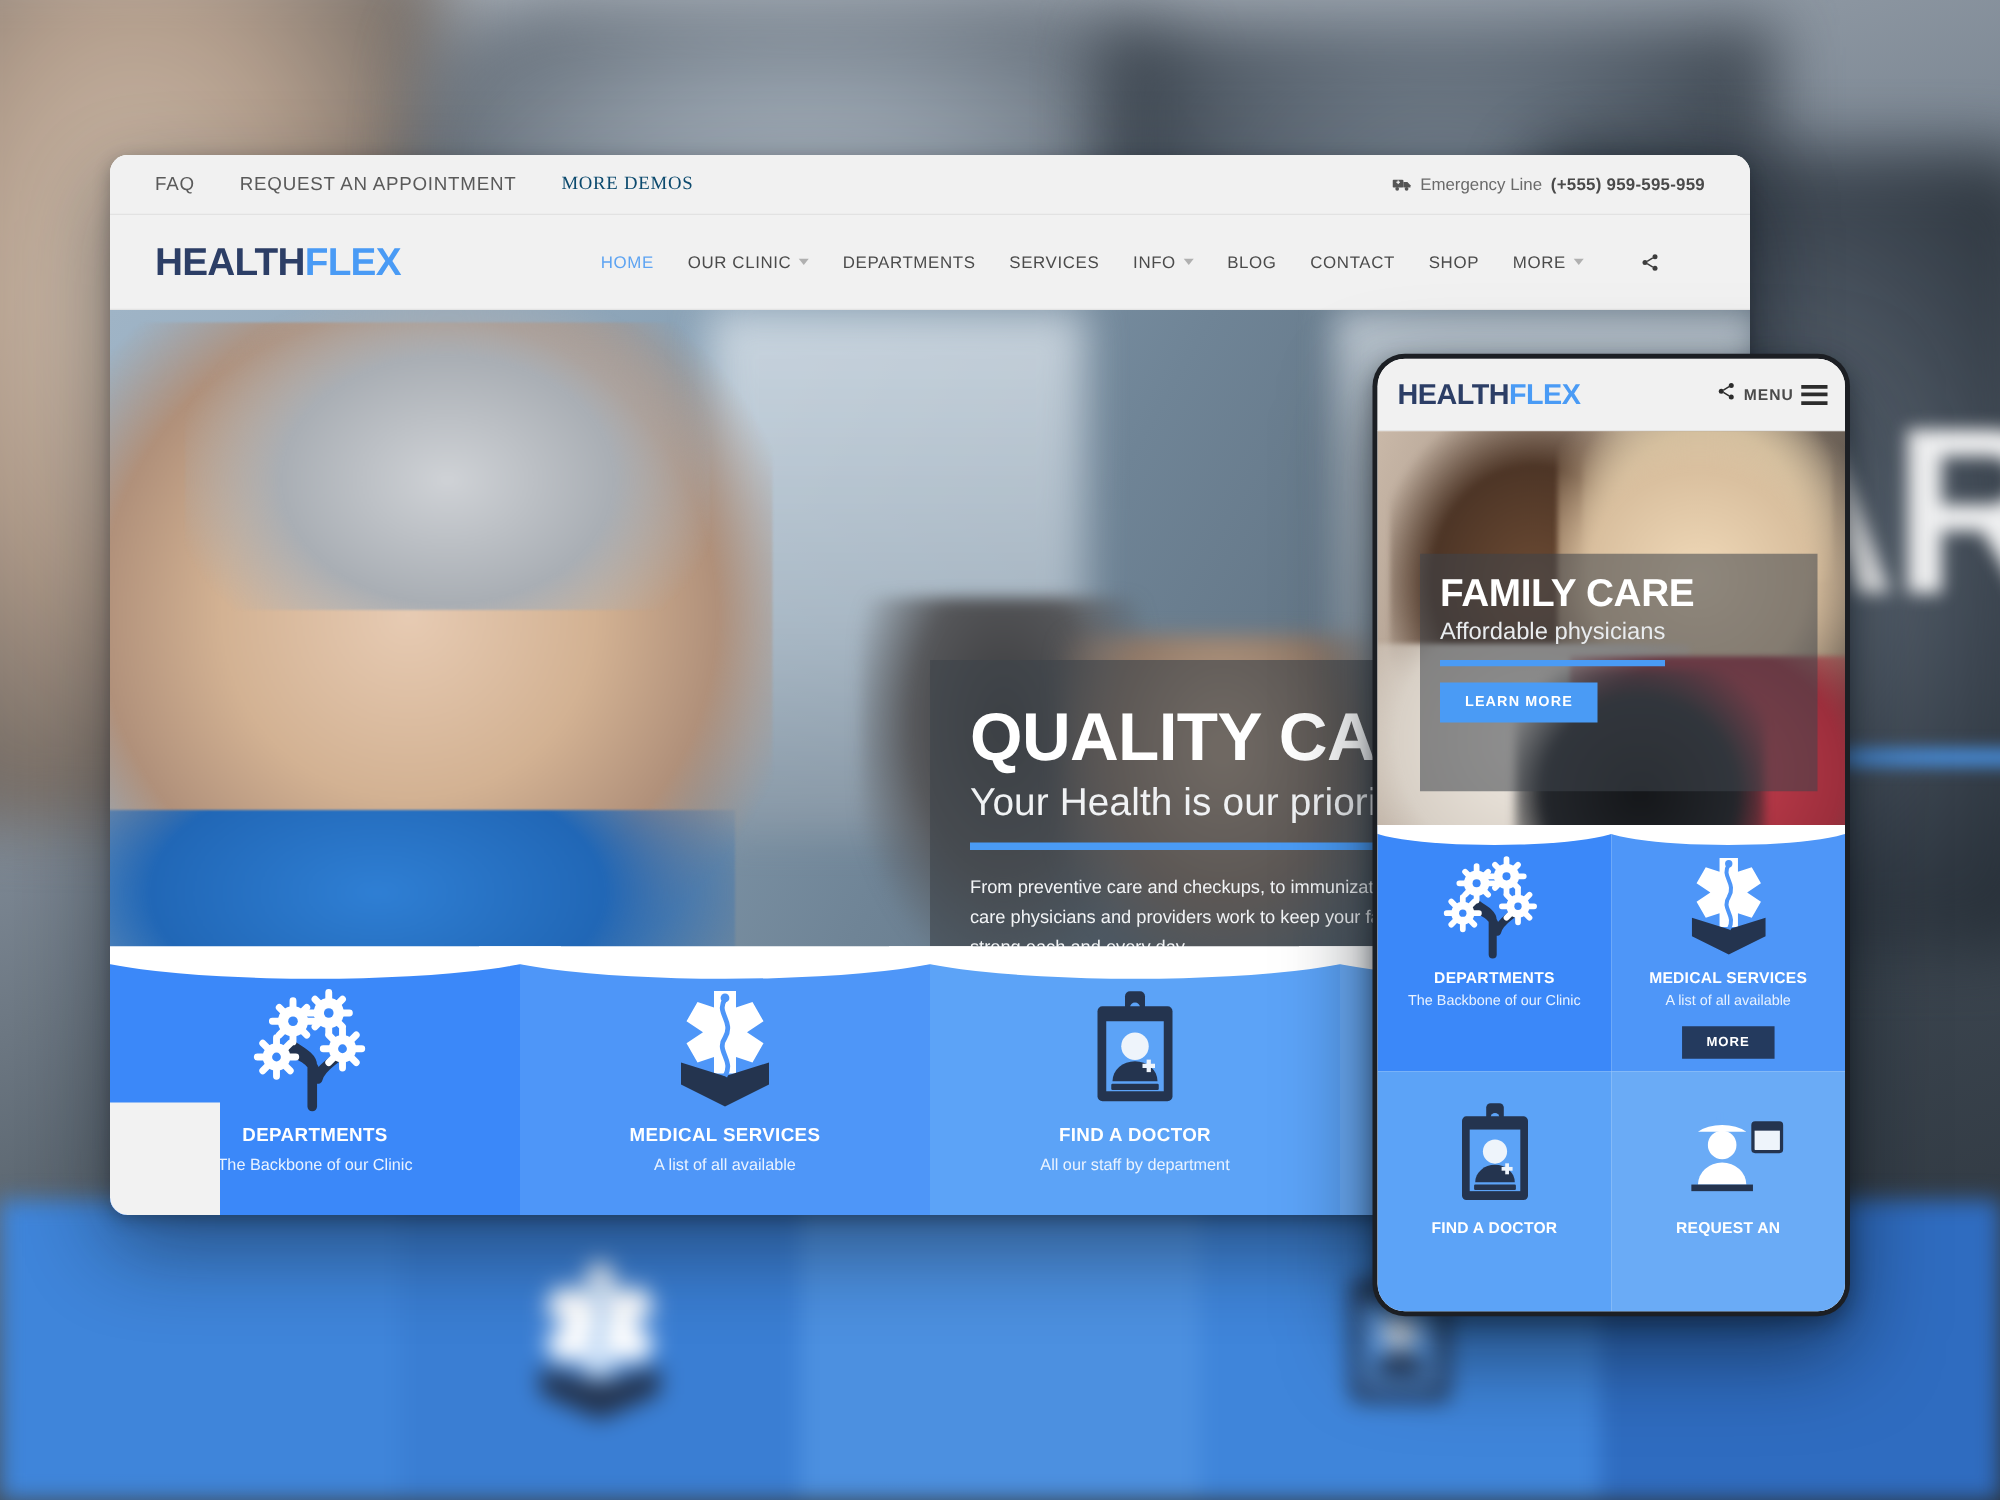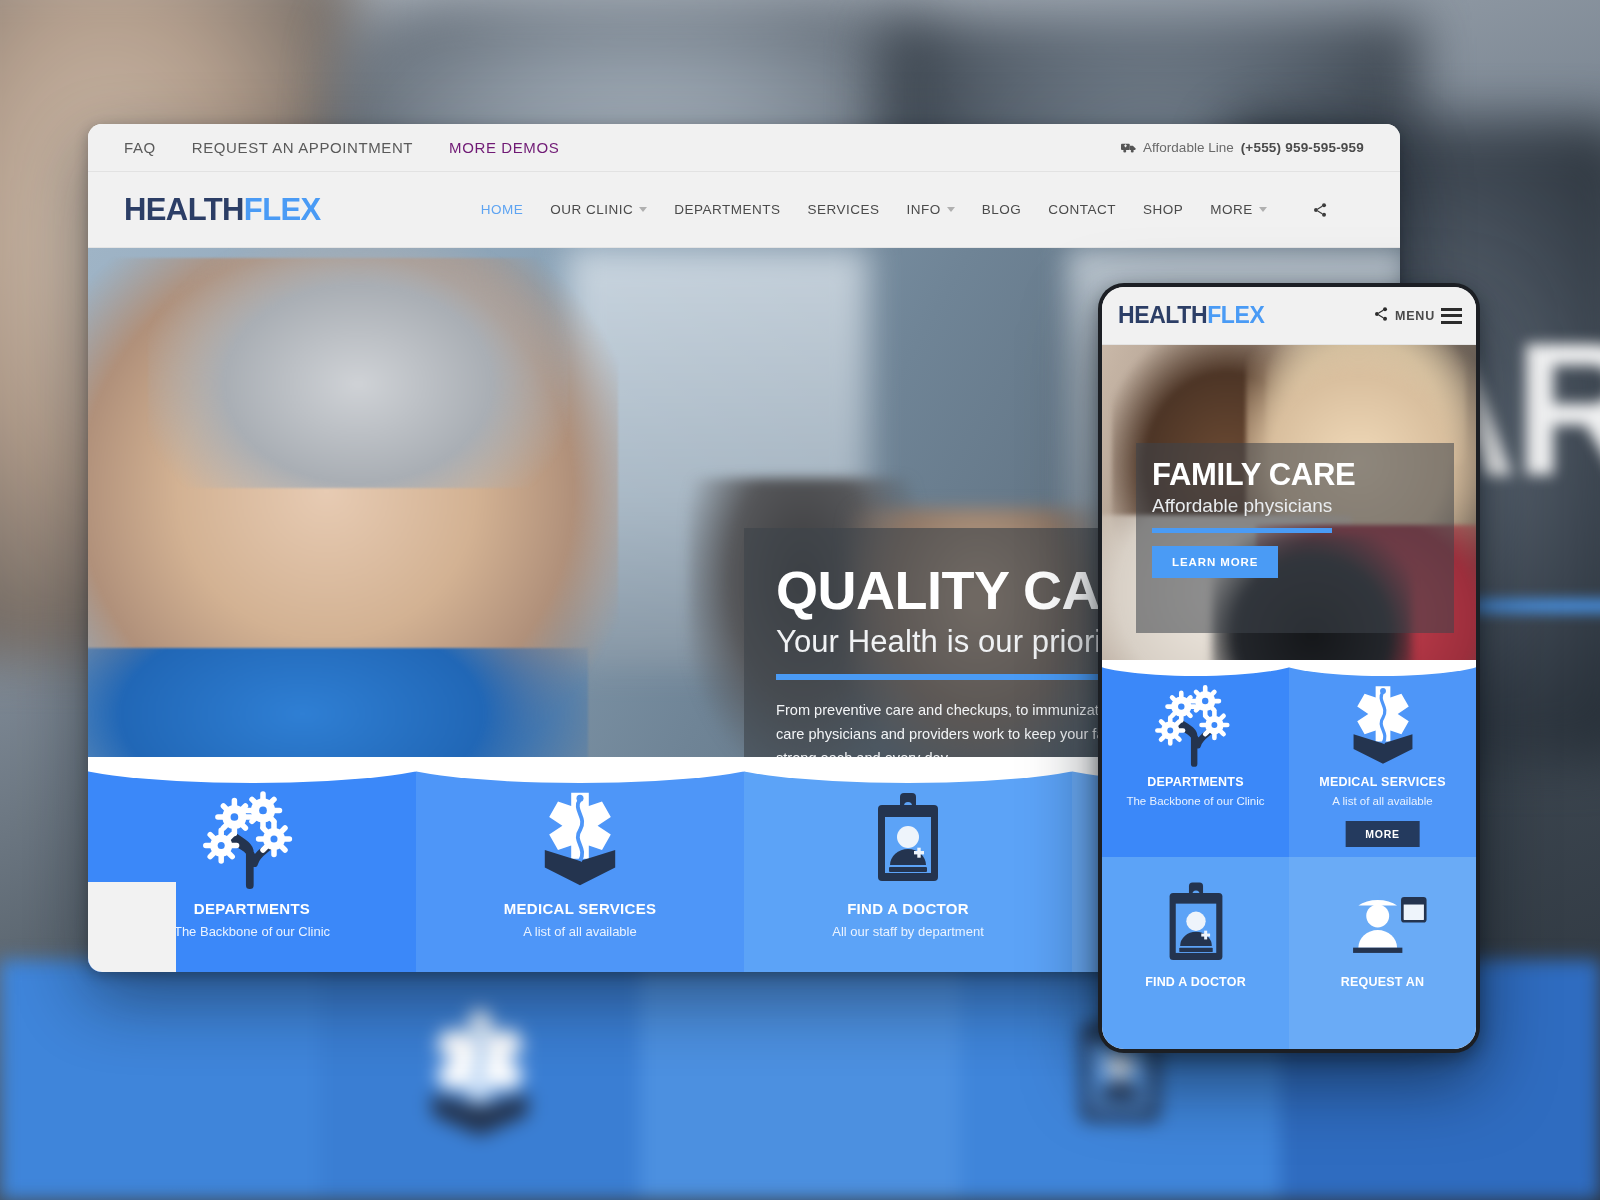--- a/index.html
+++ b/index.html
@@ -78,21 +78,21 @@
     border-bottom: 1px solid #e2e2e2;
     display: flex; align-items: center;
     padding: 0 36px;
     position: relative;
   }
   .topbar-links { display: flex; gap: 36px; align-items: center; }
   .topbar-link {
     font-size: 15px; letter-spacing: .6px; color: #5a5a5a; font-weight: 400;
     text-transform: uppercase; cursor: pointer; white-space: nowrap;
   }
-  .topbar-link.accent { color: #701a75; }
+  .topbar-link.accent { color: #0c4a6e; font-family: Liberation Serif, serif; }
   .emergency {
     margin-left: auto; display: flex; align-items: center; gap: 7px;
     font-size: 13.5px; color: #6a6a6a; white-space: nowrap;
   }
   .emergency b { color: #4a4a4a; font-weight: 700; letter-spacing: .2px; }
 
   
   .navbar {
     height: 76px; background: #f1f1f1;
     display: flex; align-items: center; padding: 0 36px;
@@ -295,21 +295,21 @@
     </div>
     <div class="emergency">
       <svg width="15" height="13" viewBox="0 0 24 20">
         <rect x="0" y="4" width="14" height="10" rx="1.5" fill="#555"></rect>
         <path d="M14 7 h5 l4 4 v3 h-9 Z" fill="#555"></path>
         <rect x="5" y="6.5" width="4.5" height="1.6" fill="#f1f1f1"></rect>
         <rect x="6.45" y="5" width="1.6" height="4.6" fill="#f1f1f1"></rect>
         <circle cx="6" cy="15.6" r="2.4" fill="#555"></circle>
         <circle cx="18" cy="15.6" r="2.4" fill="#555"></circle>
       </svg>
-      <span>Affordable Line</span>
+      <span>Emergency Line</span>
       <b>(+555) 959-595-959</b>
     </div>
   </div>
 
   <div class="navbar">
     <div class="logo">
       <span class="dark">HEALTH</span><span class="lite">FLEX</span>
     </div>
     <div class="mainnav">
       <span class="navitem active">

